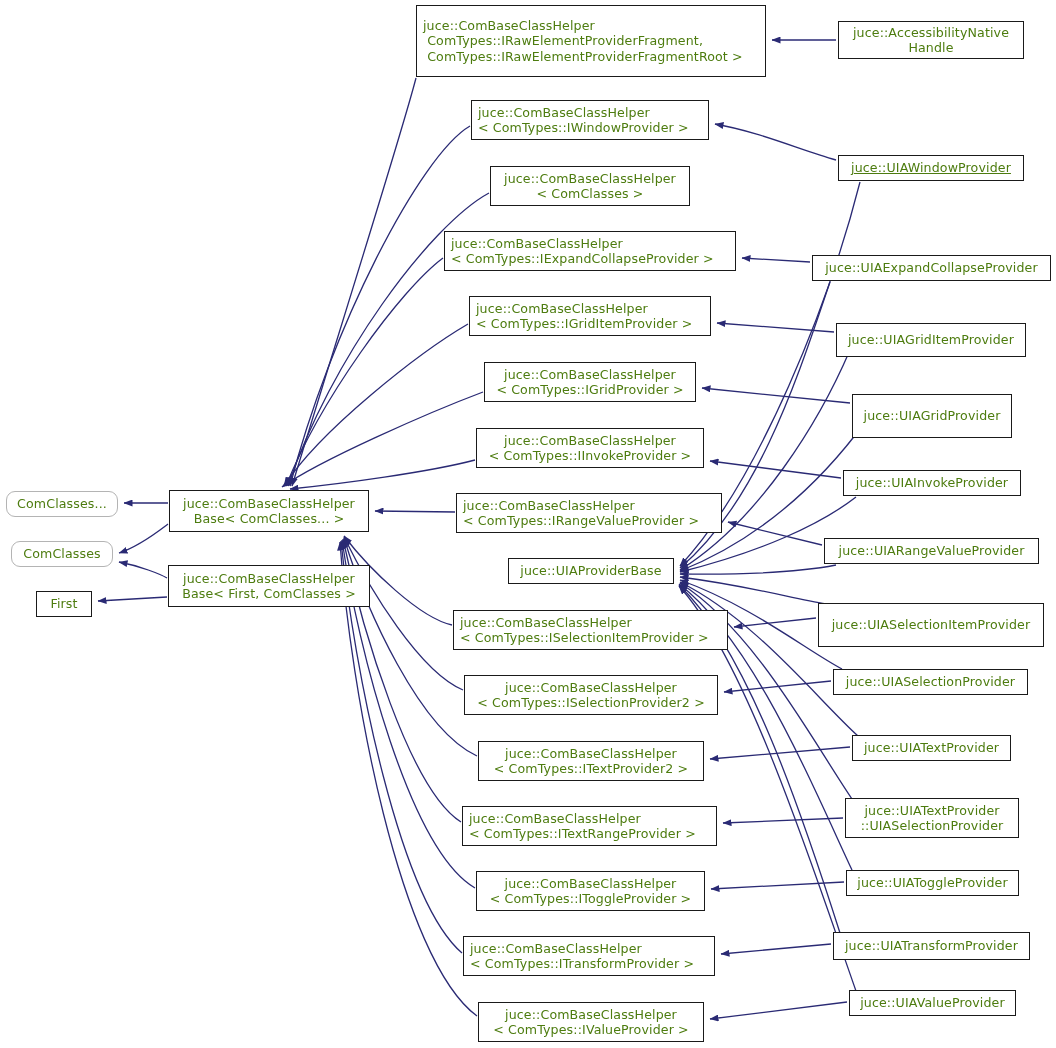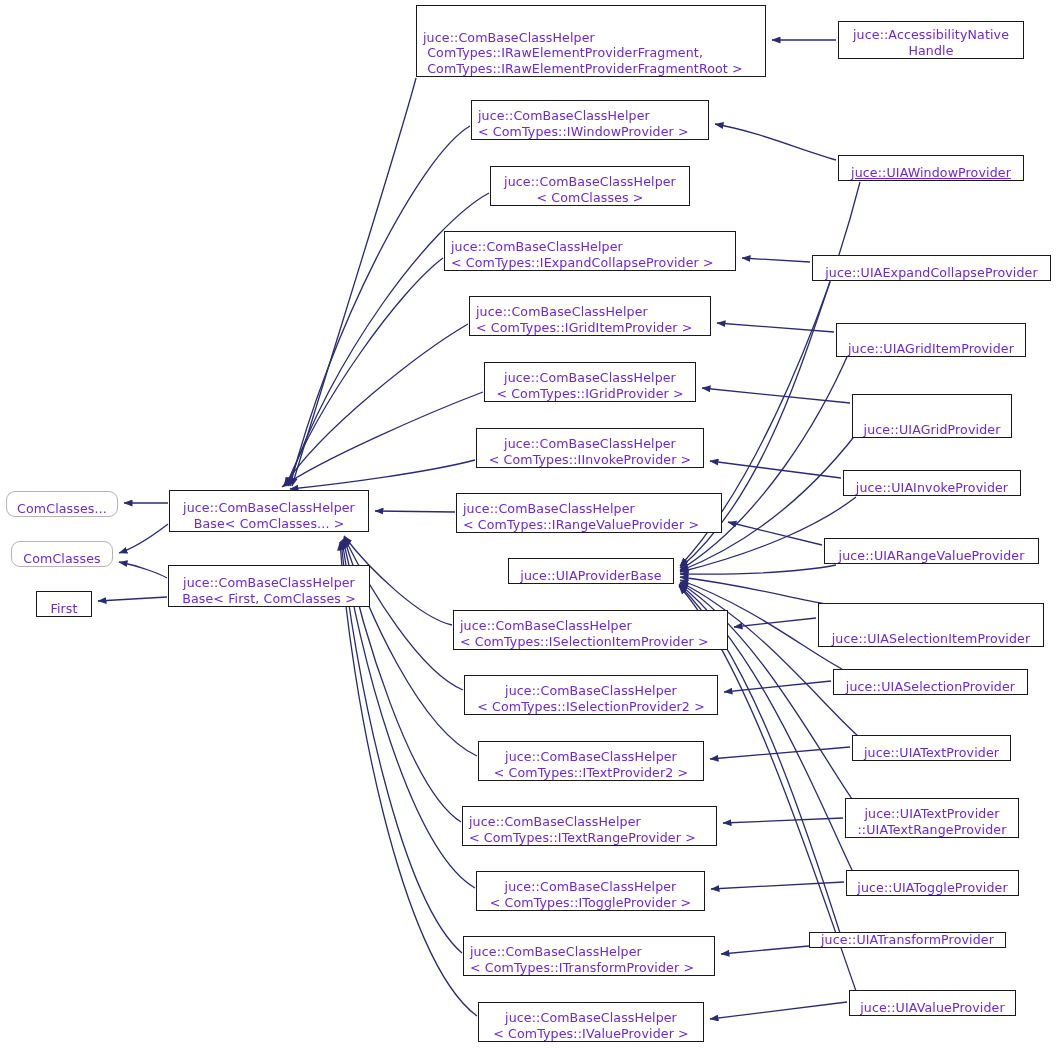--- a/index.html
+++ b/index.html
@@ -27,24 +27,24 @@
     height: 1048px;
     pointer-events: none;
   }
   .node {
     position: absolute;
     box-sizing: border-box;
     background: #ffffff;
     border: 1px solid #404040;
     display: flex;
     flex-direction: column;
-    justify-content: flex-end;
+    justify-content: center;
     font-size: 12.6px;
     line-height: 15.5px;
-    color: #6d28d9;
+    color: #4d7c0f;
     white-space: pre;
     letter-spacing: 0.01em;
   }
   .node.gray {
     border-color: #b4b4b4;
     border-radius: 9px;
   }
   .node.black {
     border-color: #1a1a1a;
   }
@@ -135,22 +135,22 @@
       <div class="node black" style="left: 508px; top: 558px; width: 166px; height: 26px;"><div class="align-center"><span class="line">juce::UIAProviderBase</span></div></div>
       <div class="node black" style="left: 168px; top: 565px; width: 202px; height: 42px;"><div class="align-center"><span class="line">juce::ComBaseClassHelper</span><span class="line">Base&lt; First, ComClasses &gt;</span></div></div>
       <div class="node black" style="left: 36px; top: 591px; width: 56px; height: 26px;"><div class="align-center"><span class="line">First</span></div></div>
       <div class="node black" style="left: 453px; top: 610px; width: 275px; height: 40px;"><div class="align-left"><span class="line">juce::ComBaseClassHelper</span><span class="line">&lt; ComTypes::ISelectionItemProvider &gt;</span></div></div>
       <div class="node black" style="left: 818px; top: 603px; width: 226px; height: 44px;"><div class="align-center"><span class="line">juce::UIASelectionItemProvider</span></div></div>
       <div class="node black" style="left: 464px; top: 675px; width: 254px; height: 40px;"><div class="align-center"><span class="line">juce::ComBaseClassHelper</span><span class="line">&lt; ComTypes::ISelectionProvider2 &gt;</span></div></div>
       <div class="node black" style="left: 833px; top: 669px; width: 195px; height: 26px;"><div class="align-center"><span class="line">juce::UIASelectionProvider</span></div></div>
       <div class="node black" style="left: 478px; top: 741px; width: 226px; height: 40px;"><div class="align-center"><span class="line">juce::ComBaseClassHelper</span><span class="line">&lt; ComTypes::ITextProvider2 &gt;</span></div></div>
       <div class="node black" style="left: 852px; top: 735px; width: 159px; height: 26px;"><div class="align-center"><span class="line">juce::UIATextProvider</span></div></div>
       <div class="node black" style="left: 462px; top: 806px; width: 255px; height: 40px;"><div class="align-left"><span class="line">juce::ComBaseClassHelper</span><span class="line">&lt; ComTypes::ITextRangeProvider &gt;</span></div></div>
-      <div class="node black" style="left: 845px; top: 798px; width: 174px; height: 40px;"><div class="align-center"><span class="line">juce::UIATextProvider</span><span class="line">::UIATextRangeProvider</span></div></div>
+      <div class="node black" style="left: 845px; top: 798px; width: 174px; height: 40px;"><div class="align-center"><span class="line">juce::UIATextProvider</span><span class="line">::UIASelectionProvider</span></div></div>
       <div class="node black" style="left: 476px; top: 871px; width: 229px; height: 40px;"><div class="align-center"><span class="line">juce::ComBaseClassHelper</span><span class="line">&lt; ComTypes::IToggleProvider &gt;</span></div></div>
       <div class="node black" style="left: 846px; top: 870px; width: 173px; height: 26px;"><div class="align-center"><span class="line">juce::UIAToggleProvider</span></div></div>
       <div class="node black" style="left: 463px; top: 936px; width: 252px; height: 40px;"><div class="align-left"><span class="line">juce::ComBaseClassHelper</span><span class="line">&lt; ComTypes::ITransformProvider &gt;</span></div></div>
-      <div class="node black" style="left: 809px; top: 932px; width: 197px; height: 16px;"><div class="align-center"><span class="line">juce::UIATransformProvider</span></div></div>
+      <div class="node black" style="left: 833px; top: 932px; width: 197px; height: 28px;"><div class="align-center"><span class="line">juce::UIATransformProvider</span></div></div>
       <div class="node black" style="left: 478px; top: 1002px; width: 226px; height: 40px;"><div class="align-center"><span class="line">juce::ComBaseClassHelper</span><span class="line">&lt; ComTypes::IValueProvider &gt;</span></div></div>
       <div class="node black" style="left: 849px; top: 990px; width: 167px; height: 26px;"><div class="align-center"><span class="line">juce::UIAValueProvider</span></div></div>
     </div>
 
 </div>
 
 </body></html>

